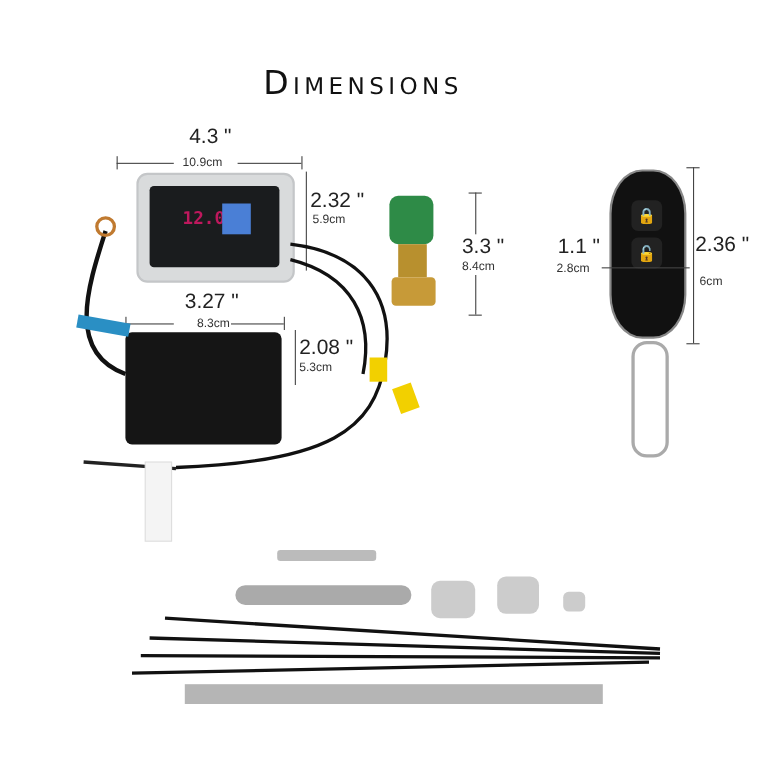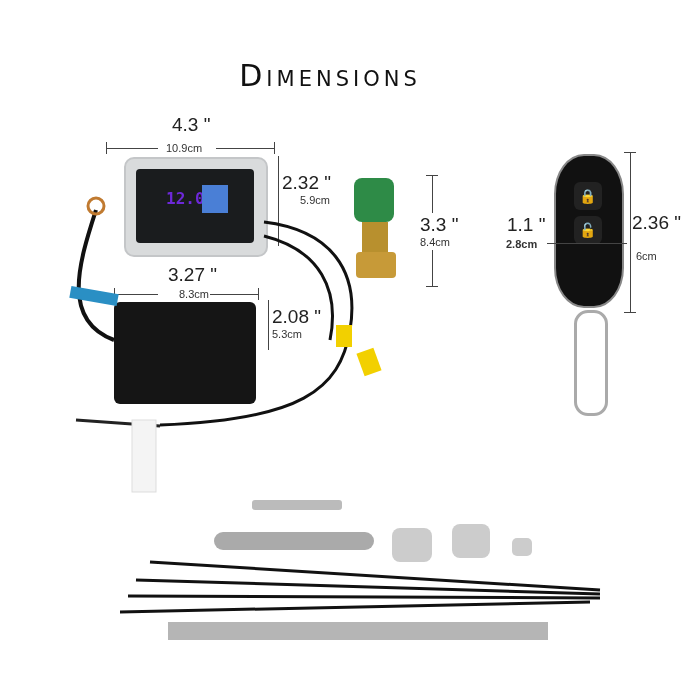--- a/index.html
+++ b/index.html
@@ -21,25 +21,25 @@
 <div class="abs" style="left:106px;top:120px;width:168px;">
   <div class="abs dim-big" style="left:66px;top:-6px;">4.3 "</div>
   <div class="abs hline" style="left:0;top:28px;width:52px;"></div>
   <div class="abs hline" style="left:110px;top:28px;width:58px;"></div>
   <div class="abs tick-v" style="left:0;top:22px;"></div>
   <div class="abs tick-v" style="left:168px;top:22px;"></div>
   <div class="abs dim-small" style="left:60px;top:22px;">10.9cm</div>
 </div>
 <div class="abs vline" style="left:278px;top:156px;height:90px;"></div>
 <div class="abs dim-big" style="left:282px;top:172px;">2.32 "</div>
-<div class="abs dim-small" style="left:300px;top:194px;">5.9cm</div>
+<div class="abs dim-small" style="left:284px;top:194px;">5.9cm</div>
 
 <div class="abs" style="left:124px;top:157px;width:140px;height:96px;background:#d9dbdc;border-radius:10px;border:2px solid #c4c6c8;">
   <div class="abs" style="left:10px;top:10px;width:118px;height:74px;background:#1a1c1e;border-radius:4px;"></div>
-  <div class="abs" style="left:40px;top:30px;font-family:'DejaVu Sans Mono',monospace;font-size:16px;font-weight:bold;color:#6d28d9;">12.0</div>
+  <div class="abs" style="left:40px;top:30px;font-family:'DejaVu Sans Mono',monospace;font-size:16px;font-weight:bold;color:#be185d;">12.0</div>
   <div class="abs" style="left:76px;top:26px;width:26px;height:28px;background:#4a7fd6;"></div>
 </div>
 
 <div class="abs" style="left:352px;top:178px;width:50px;height:110px;">
   <div class="abs" style="left:2px;top:0;width:40px;height:44px;background:#2e8b47;border-radius:8px;"></div>
   <div class="abs" style="left:10px;top:44px;width:26px;height:30px;background:#b8902e;"></div>
   <div class="abs" style="left:4px;top:74px;width:40px;height:26px;background:#c79a38;border-radius:4px;"></div>
 </div>
 <div class="abs tick-h" style="left:426px;top:175px;"></div>
 <div class="abs vline" style="left:432px;top:175px;height:38px;"></div>
@@ -47,21 +47,21 @@
 <div class="abs dim-small" style="left:420px;top:236px;">8.4cm</div>
 <div class="abs vline" style="left:432px;top:250px;height:36px;"></div>
 <div class="abs tick-h" style="left:426px;top:286px;"></div>
 
 <div class="abs" style="left:554px;top:154px;width:66px;height:150px;background:#111;border-radius:30px/40px;border:2px solid #888;">
   <div class="abs" style="left:18px;top:26px;width:28px;height:28px;background:#222;border-radius:6px;color:#eee;text-align:center;line-height:28px;font-size:14px;">🔒</div>
   <div class="abs" style="left:18px;top:60px;width:28px;height:28px;background:#222;border-radius:6px;color:#eee;text-align:center;line-height:28px;font-size:14px;">🔓</div>
 </div>
 <div class="abs" style="left:574px;top:310px;width:28px;height:100px;border:3px solid #aaa;border-radius:14px;"></div>
 <div class="abs dim-big" style="left:507px;top:214px;">1.1 "</div>
-<div class="abs dim-small" style="left:506px;top:238px;font-weight:bold;">2.8cm</div>
+<div class="abs dim-small" style="left:506px;top:238px;">2.8cm</div>
 <div class="abs hline" style="left:547px;top:243px;width:80px;"></div>
 <div class="abs tick-h" style="left:624px;top:152px;"></div>
 <div class="abs vline" style="left:630px;top:152px;height:160px;"></div>
 <div class="abs tick-h" style="left:624px;top:312px;"></div>
 <div class="abs dim-big" style="left:632px;top:212px;background:#fff;">2.36 "</div>
 <div class="abs dim-small" style="left:636px;top:250px;">6cm</div>
 
 <div class="abs dim-big" style="left:168px;top:264px;">3.27 "</div>
 <div class="abs hline" style="left:114px;top:294px;width:44px;"></div>
 <div class="abs hline" style="left:210px;top:294px;width:48px;"></div>

